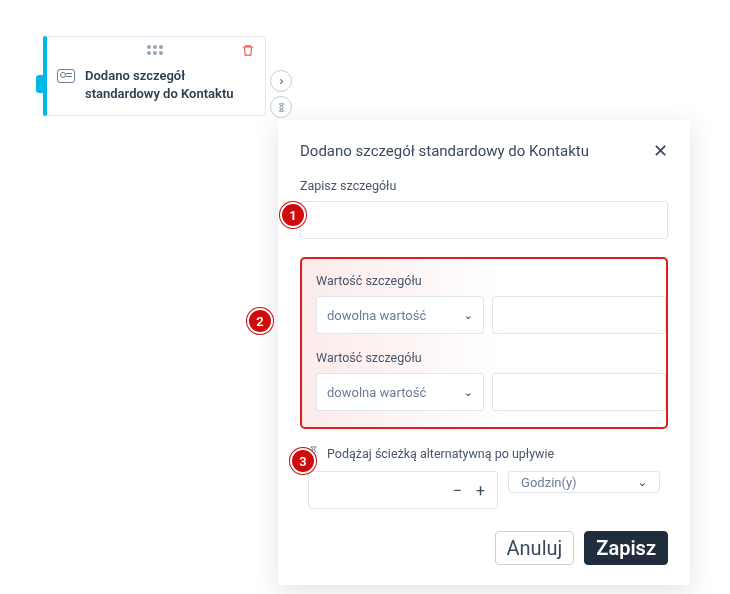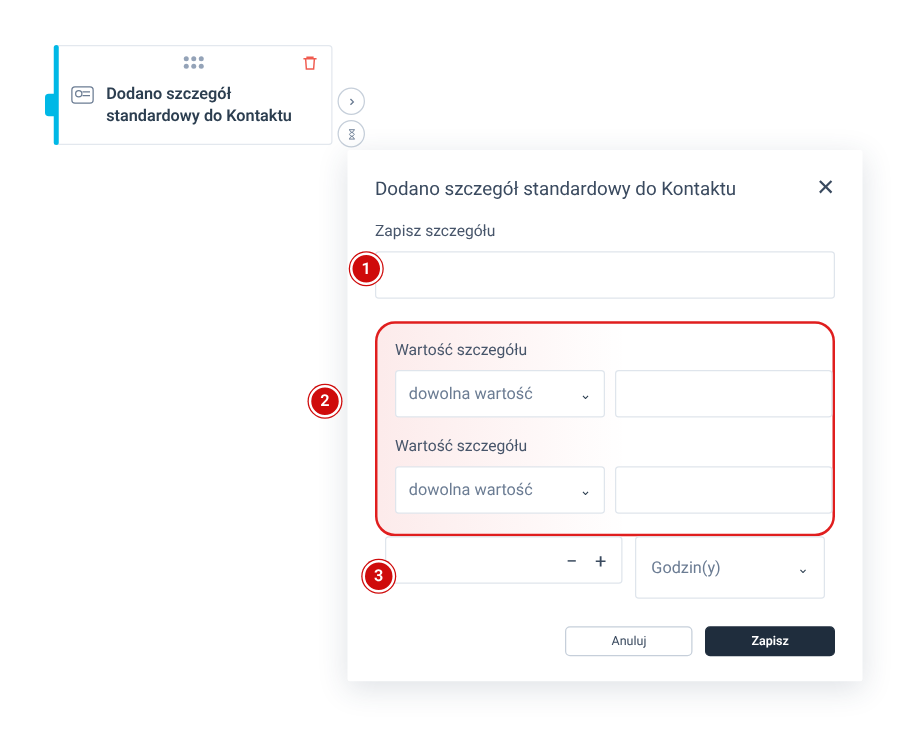--- a/index.html
+++ b/index.html
@@ -153,21 +153,21 @@
     border: 1px solid #dfe5ec;
     border-radius: 3px;
     padding: 0 10px;
     font-size: 13px;
     color: #47556a;
     background: #fff;
   }
 
   .redbox {
     border: 2px solid #e01e1e;
-    border-radius: 16px;
+    border-radius: 5px;
     background: linear-gradient(90deg, rgba(224,30,30,0.09) 0%, rgba(224,30,30,0.0) 55%);
     padding: 14px 0 16px 14px;
     margin-top: 18px;
   }
   .redbox .group { margin-bottom: 16px; }
   .redbox .group:last-child { margin-bottom: 0; }
 
   .row {
     display: flex;
     gap: 8px;
@@ -217,43 +217,43 @@
     justify-content:flex-end;
     gap: 14px;
     padding: 0 12px;
     font-size: 16px;
     color:#3a4a5f;
     background:#fff;
   }
   .stepper span { cursor:pointer; }
   .unit-select {
     flex: 1;
-    height: 50px;
+    height: 22px;
     border: 1px solid #dfe5ec;
     border-radius: 3px;
     padding: 0 12px;
     display:flex;
     align-items:center;
     justify-content:space-between;
     font-size: 13px;
     color:#6b7c93;
     background:#fff;
   }
 
   .footer {
     display:flex;
     justify-content:flex-end;
     gap: 10px;
     margin-top: 22px;
   }
   .btn {
-    height: 24px;
-    padding: 0 36px;
+    height: 34px;
+    padding: 0 11px;
     border-radius: 4px;
-    font-size: 10px;
+    font-size: 20px;
     display:inline-flex;
     align-items:center;
     justify-content:center;
     cursor:pointer;
   }
   .btn-secondary {
     border: 1px solid #c6cfda;
     background: #fff;
     color: #3a4a5f;
   }
@@ -344,20 +344,28 @@
       <div class="row">
         <div class="select select-half">
           <span>dowolna wartość</span>
           <span class="chev">⌄</span>
         </div>
         <input class="text-input" style="flex: 1 1 0%;">
       </div>
     </div>
   </div>
 
+  <div class="altpath">
+    <span class="hourglass">
+      <svg width="11" height="13" viewBox="0 0 24 24" fill="none" stroke="currentColor" stroke-width="2">
+          <path d="M6 2h12M6 22h12M7 2c0 6 10 6 10 10s-10 4-10 10M17 2c0 6-10 6-10 10s10 4 10 10"></path>
+        </svg>
+    </span>
+    <span>Podążaj ścieżką alternatywną po upływie</span>
+  </div>
 
   <div class="time-row">
     <div class="stepper">
       <span>−</span>
       <span>+</span>
     </div>
     <div class="unit-select">
       <span>Godzin(y)</span>
       <span class="chev">⌄</span>
     </div>

